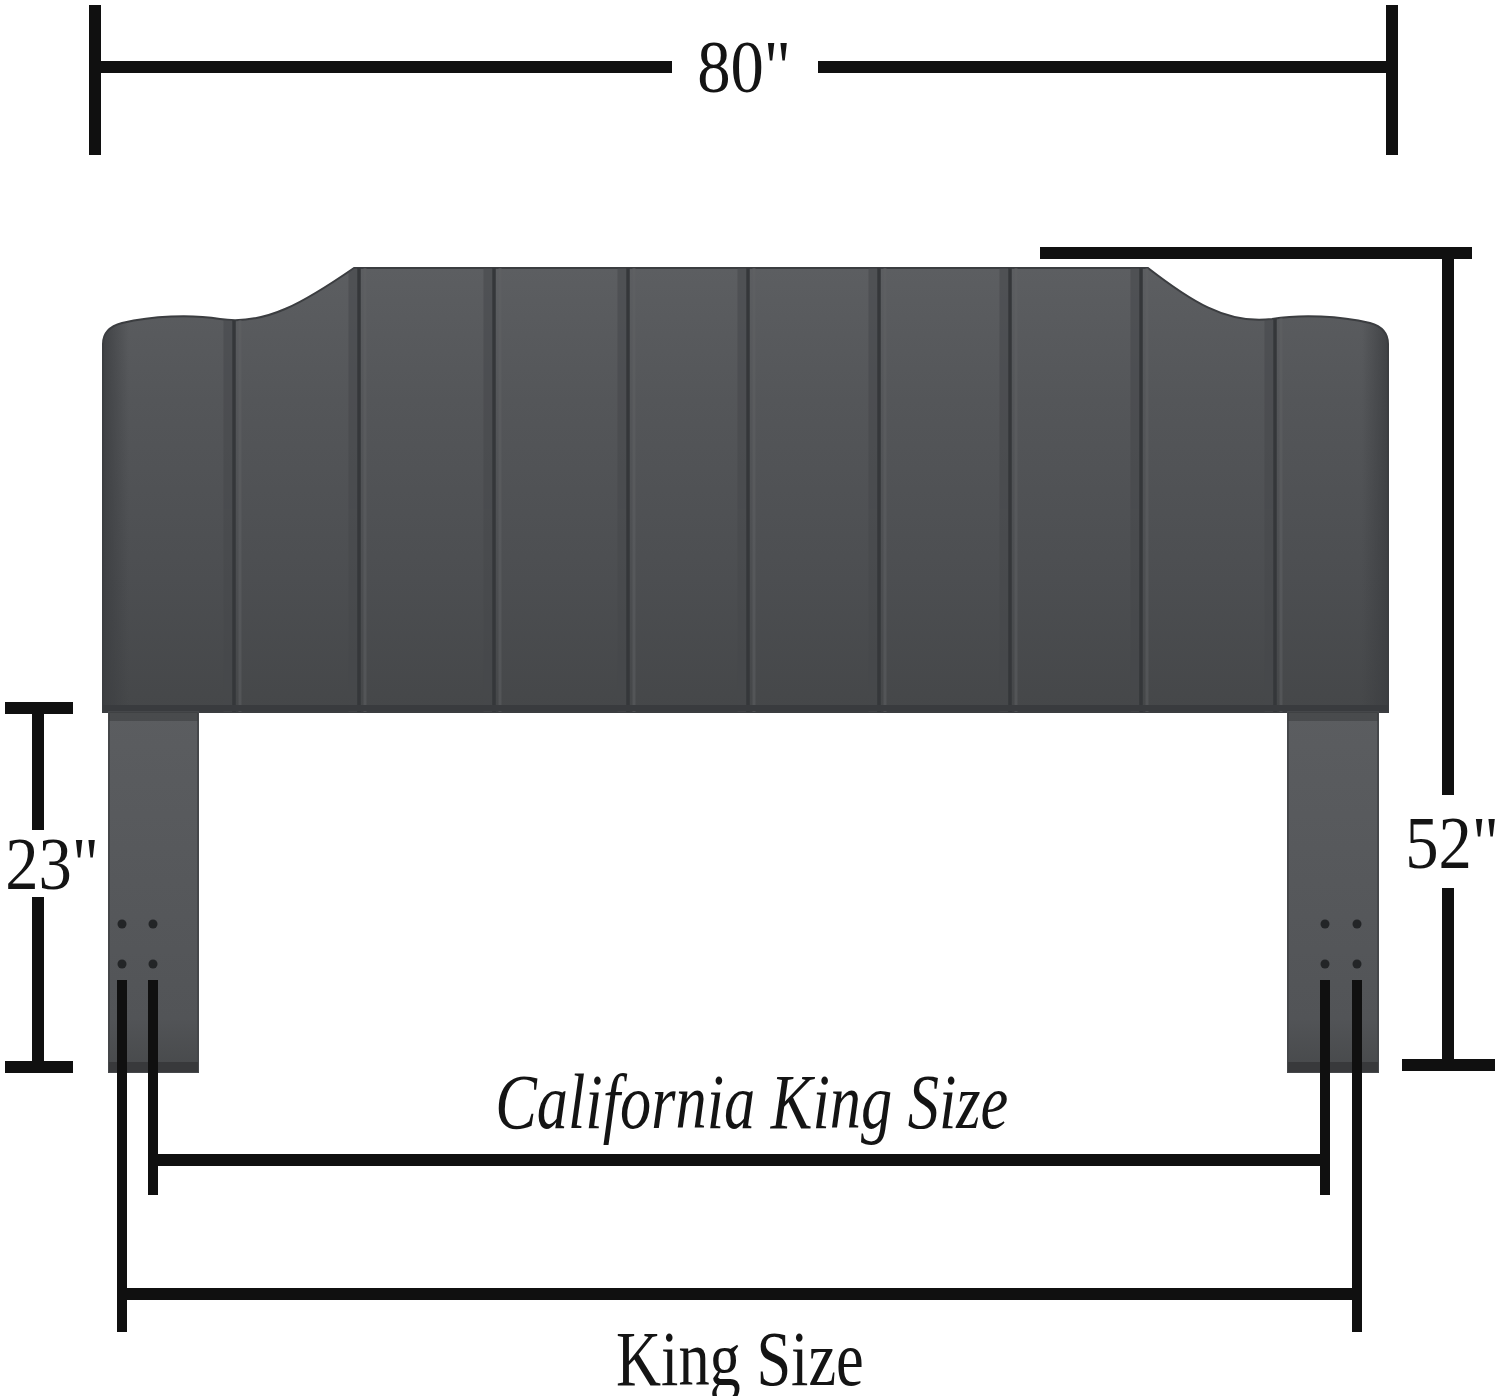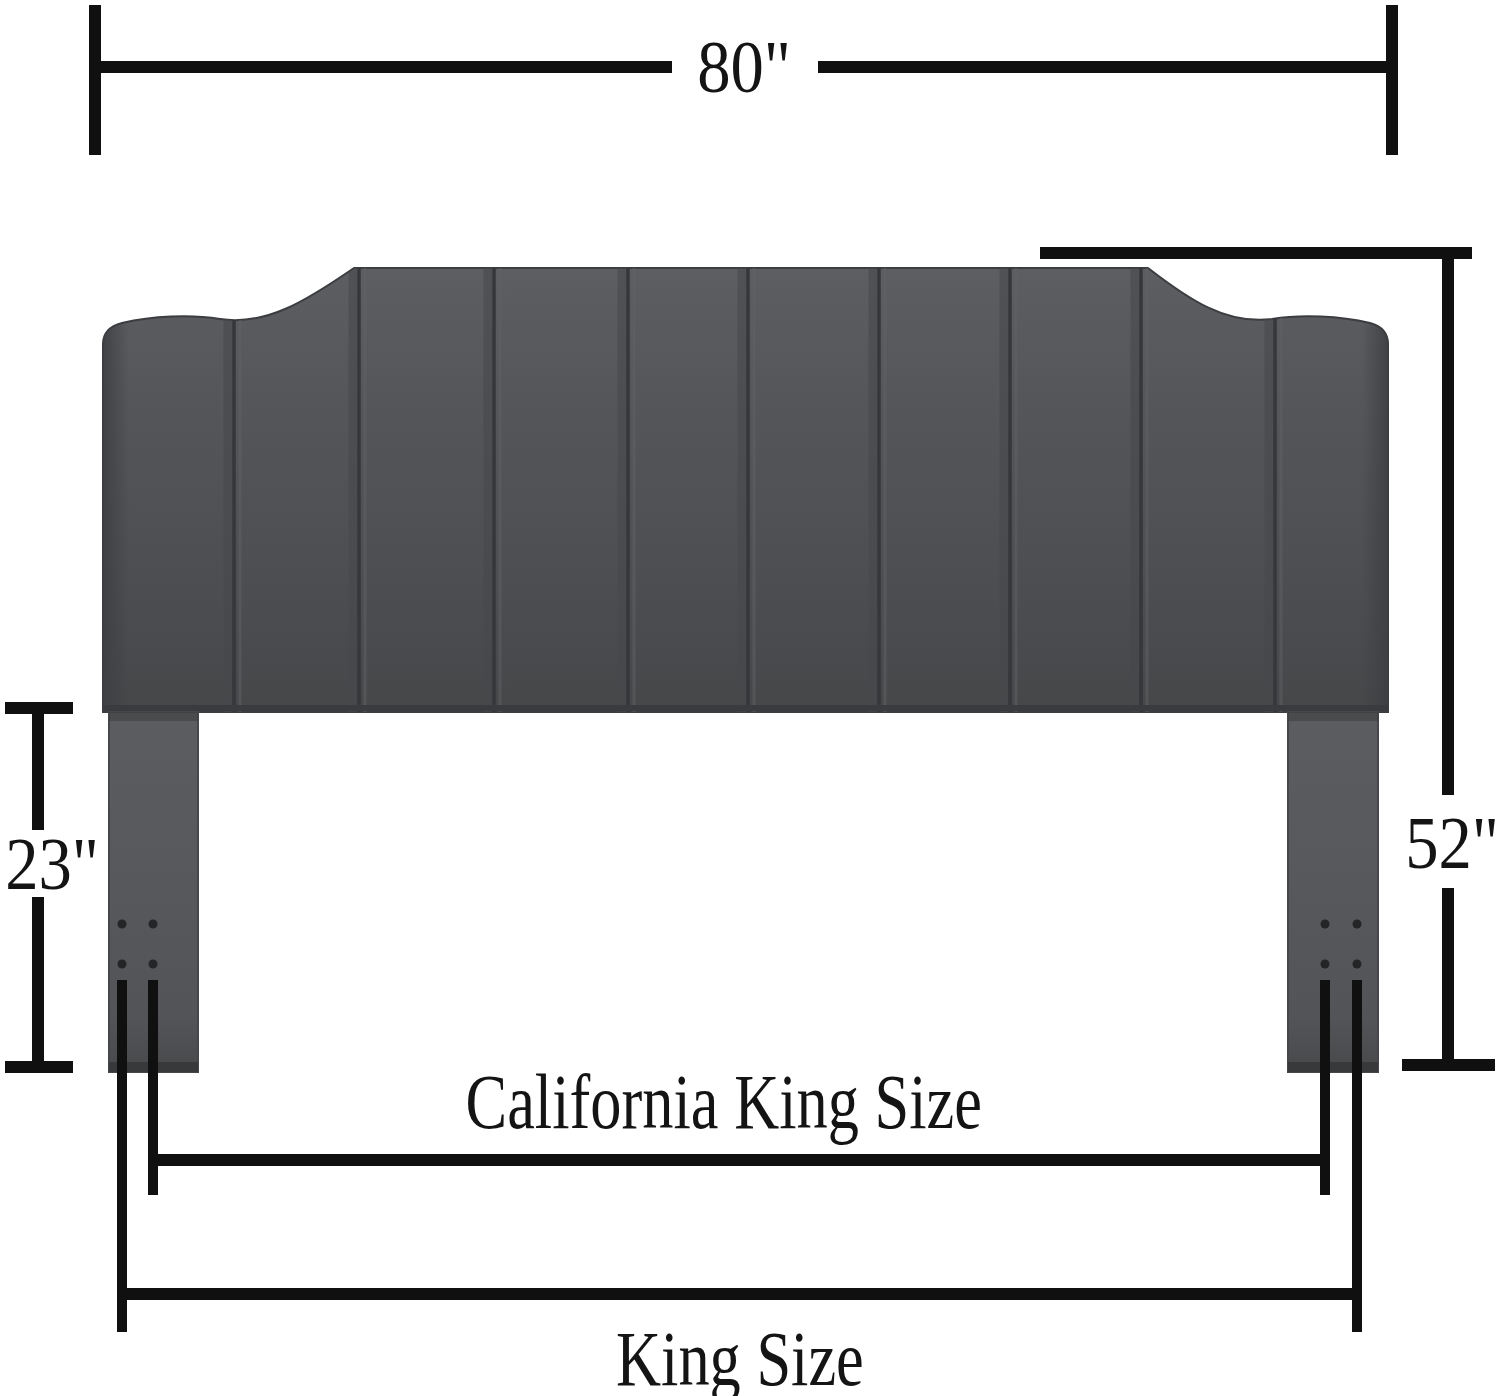--- a/index.html
+++ b/index.html
@@ -166,21 +166,21 @@
   <div class="dim" style="left:5px; top:1061px;width:68px;height:12px;"></div>
   <div class="lbl num" style="left:-48px;top:822px;width:200px;">
     <span class="cond">23"</span>
   </div>
 
   <div class="dim" style="left:117px; top:980px;width:10px;height:352px;"></div>
   <div class="dim" style="left:148px; top:980px;width:10px;height:215px;"></div>
   <div class="dim" style="left:1320px;top:980px;width:10px;height:215px;"></div>
   <div class="dim" style="left:1352px;top:980px;width:10px;height:352px;"></div>
 
-  <div class="lbl big" style="left:324px;top:1057px;width:800px;">
+  <div class="lbl big" style="left:352px;top:1057px;width:800px;font-style:italic;">
     <span class="cond">California King Size</span>
   </div>
   <div class="dim" style="left:153px;top:1154px;width:1174px;height:12px;"></div>
 
   <div class="dim" style="left:122px;top:1288px;width:1236px;height:12px;"></div>
   <div class="lbl big" style="left:340px;top:1314px;width:800px;">
     <span class="cond">King Size</span>
   </div>
 
 </div>

